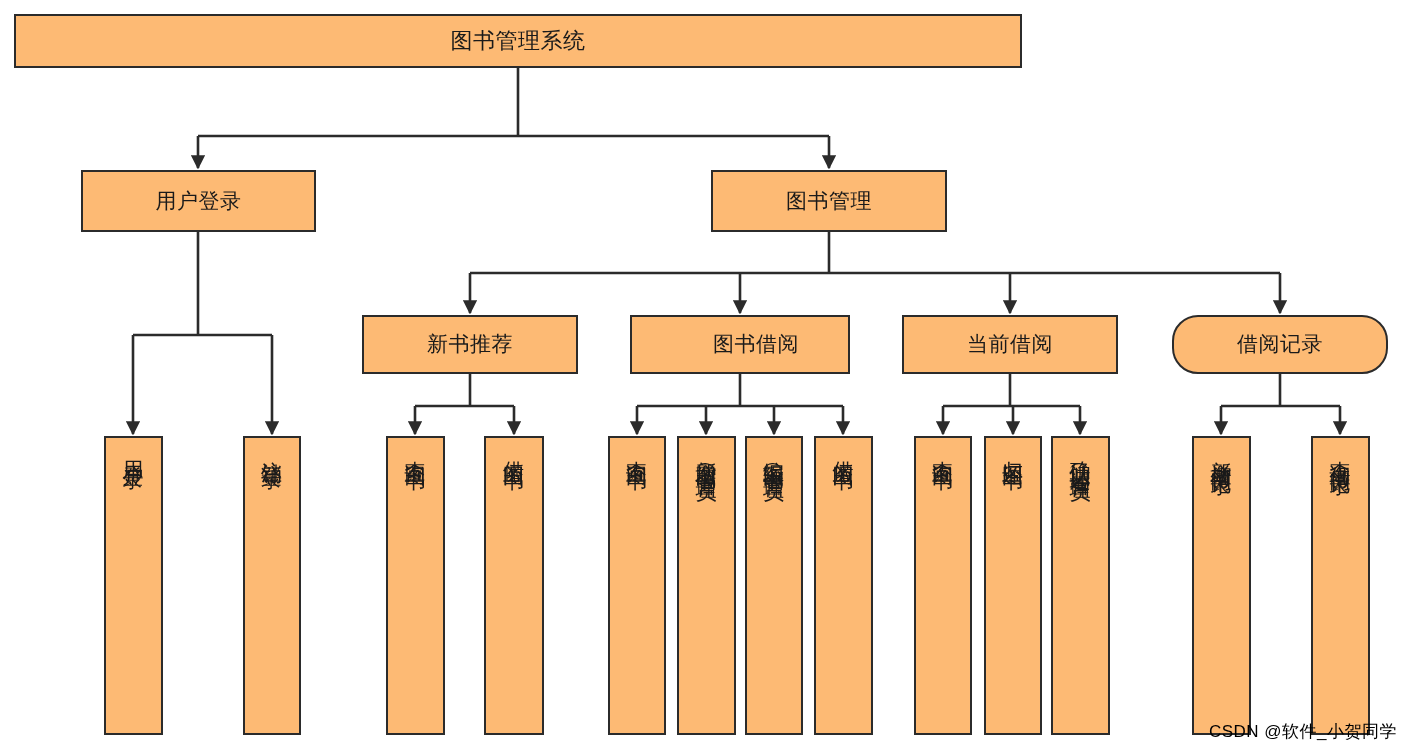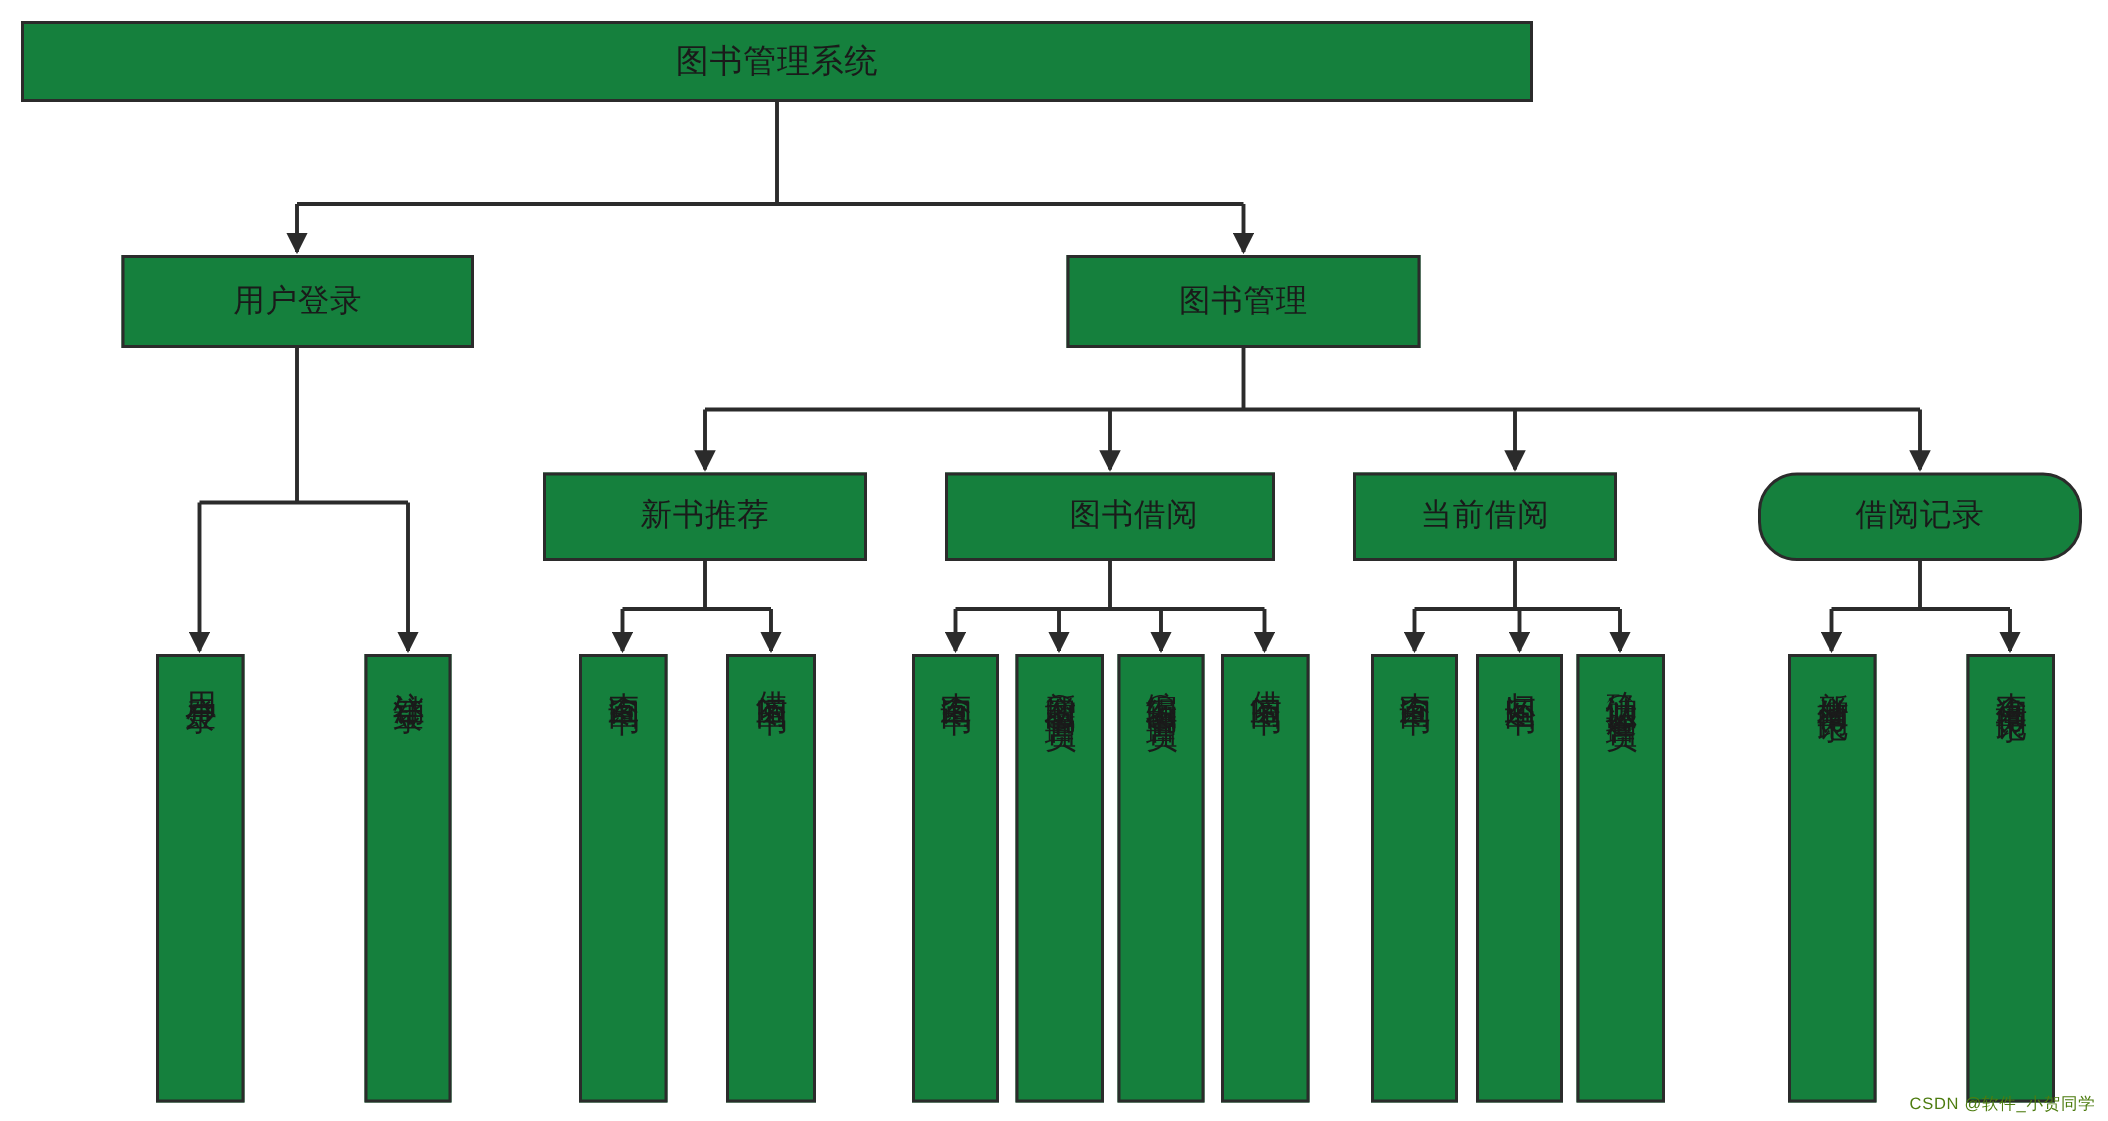--- a/index.html
+++ b/index.html
@@ -9,21 +9,21 @@
     font-family:"Liberation Sans","DejaVu Sans",sans-serif;
     overflow:hidden;
     position:relative;
   }
   #stage{position:absolute;left:0;top:0;width:1405px;height:747px;}
   svg#edges{position:absolute;left:0;top:0;width:1405px;height:747px;}
 
   .node{
     position:absolute;
     box-sizing:border-box;
-    background:#15803d;
+    background:#fdba74;
     border:2px solid #2b2b2b;
     display:flex;
     align-items:center;
     justify-content:center;
     color:#1a1a1a;
     font-size:21px;
     line-height:1.15;
     letter-spacing:.5px;
     white-space:nowrap;
   }
@@ -44,22 +44,22 @@
     letter-spacing:3px;
     line-height:1;
     white-space:nowrap;
     display:block;
   }
 
   .watermark{
     position:absolute;
     right:8px;
     bottom:4px;
-    font-size:11px;
-    color:#4d7c0f;
+    font-size:17px;
+    color:#000000;
     letter-spacing:.5px;
     white-space:nowrap;
     pointer-events:none;
   }
 </style>
 </head>
 <body>
 
 <div id="stage">
 
@@ -115,21 +115,21 @@
       </div>
       <div class="node lvl2" style="left: 711px; top: 170px; width: 236px; height: 62px;">
         <span>图书管理</span>
       </div>
       <div class="node lvl3" style="left: 362px; top: 315px; width: 216px; height: 59px;">
         <span>新书推荐</span>
       </div>
       <div class="node lvl3" style="left: 630px; top: 315px; width: 220px; height: 59px; padding-left: 32px;">
         <span>图书借阅</span>
       </div>
-      <div class="node lvl3" style="left: 902px; top: 315px; width: 176px; height: 59px;">
+      <div class="node lvl3" style="left: 902px; top: 315px; width: 216px; height: 59px;">
         <span>当前借阅</span>
       </div>
       <div class="node lvl3" style="left: 1172px; top: 315px; width: 216px; height: 59px; border-radius: 26px;">
         <span>借阅记录</span>
       </div>
       <div class="node leaf" style="left: 104px; top: 436px; width: 59px; height: 299px;">
         <span class="vtext">用户登录</span>
       </div>
       <div class="node leaf" style="left: 243px; top: 436px; width: 58px; height: 299px;">
         <span class="vtext">注销登录</span>

